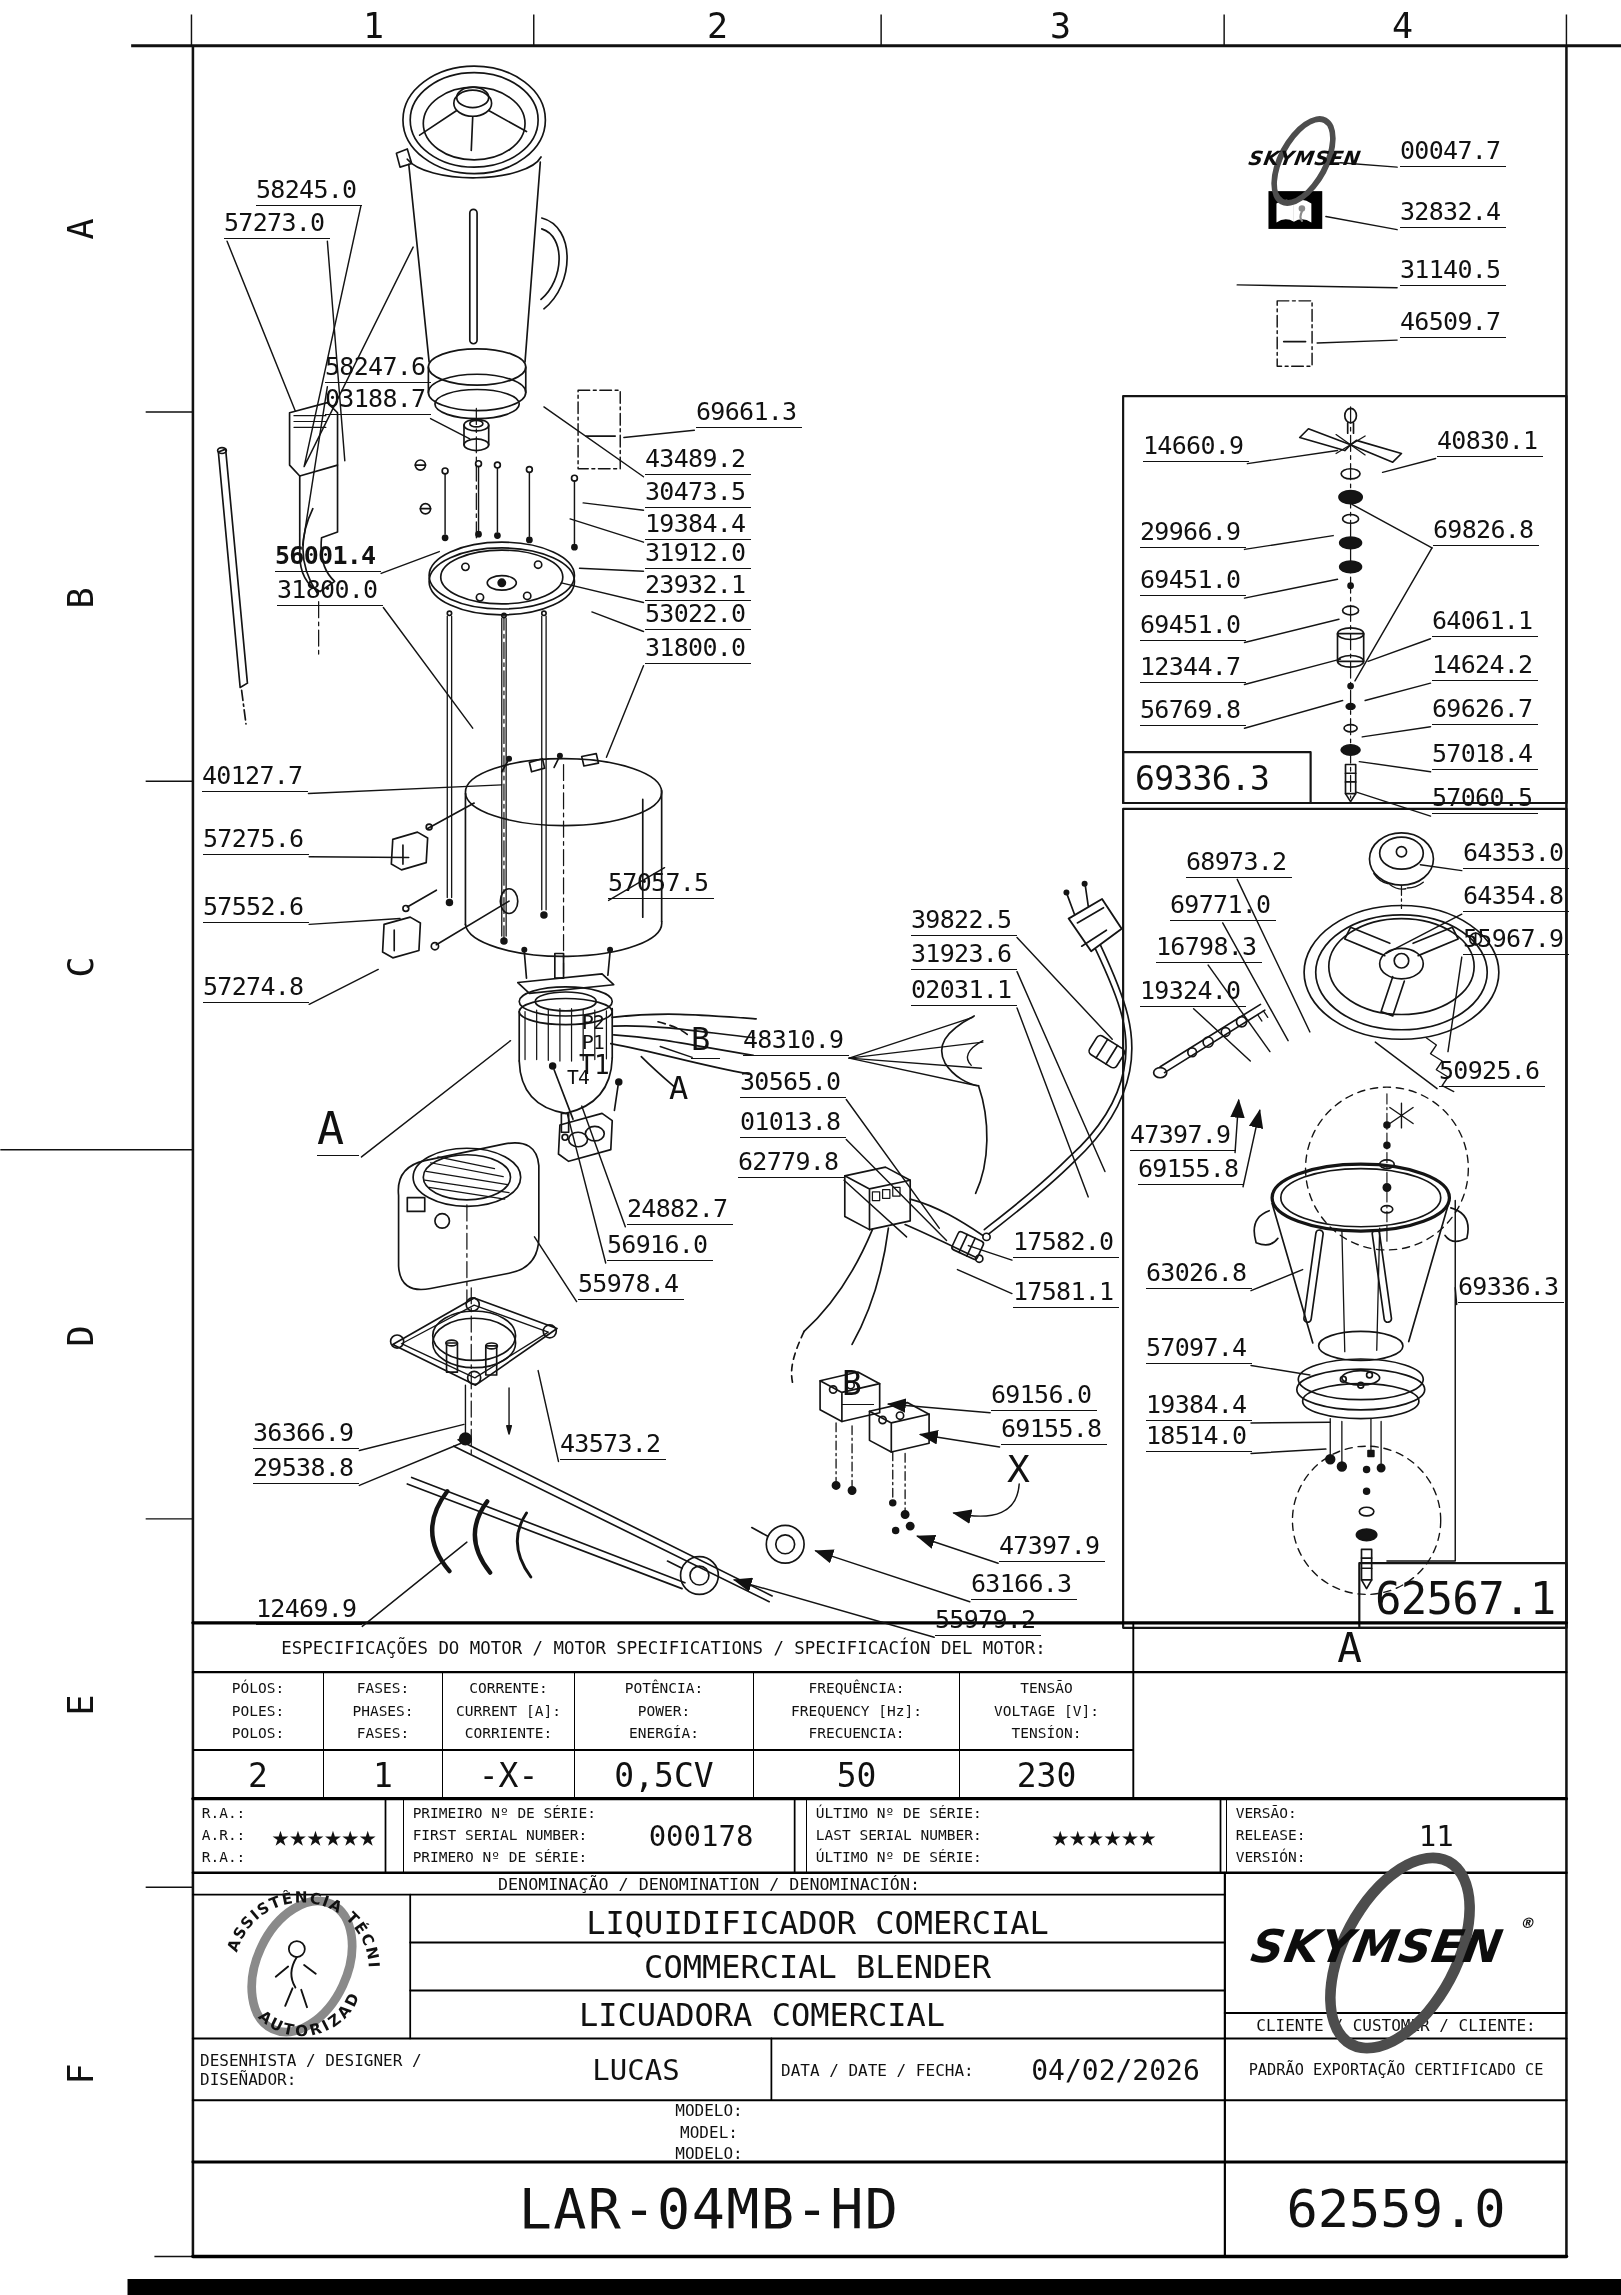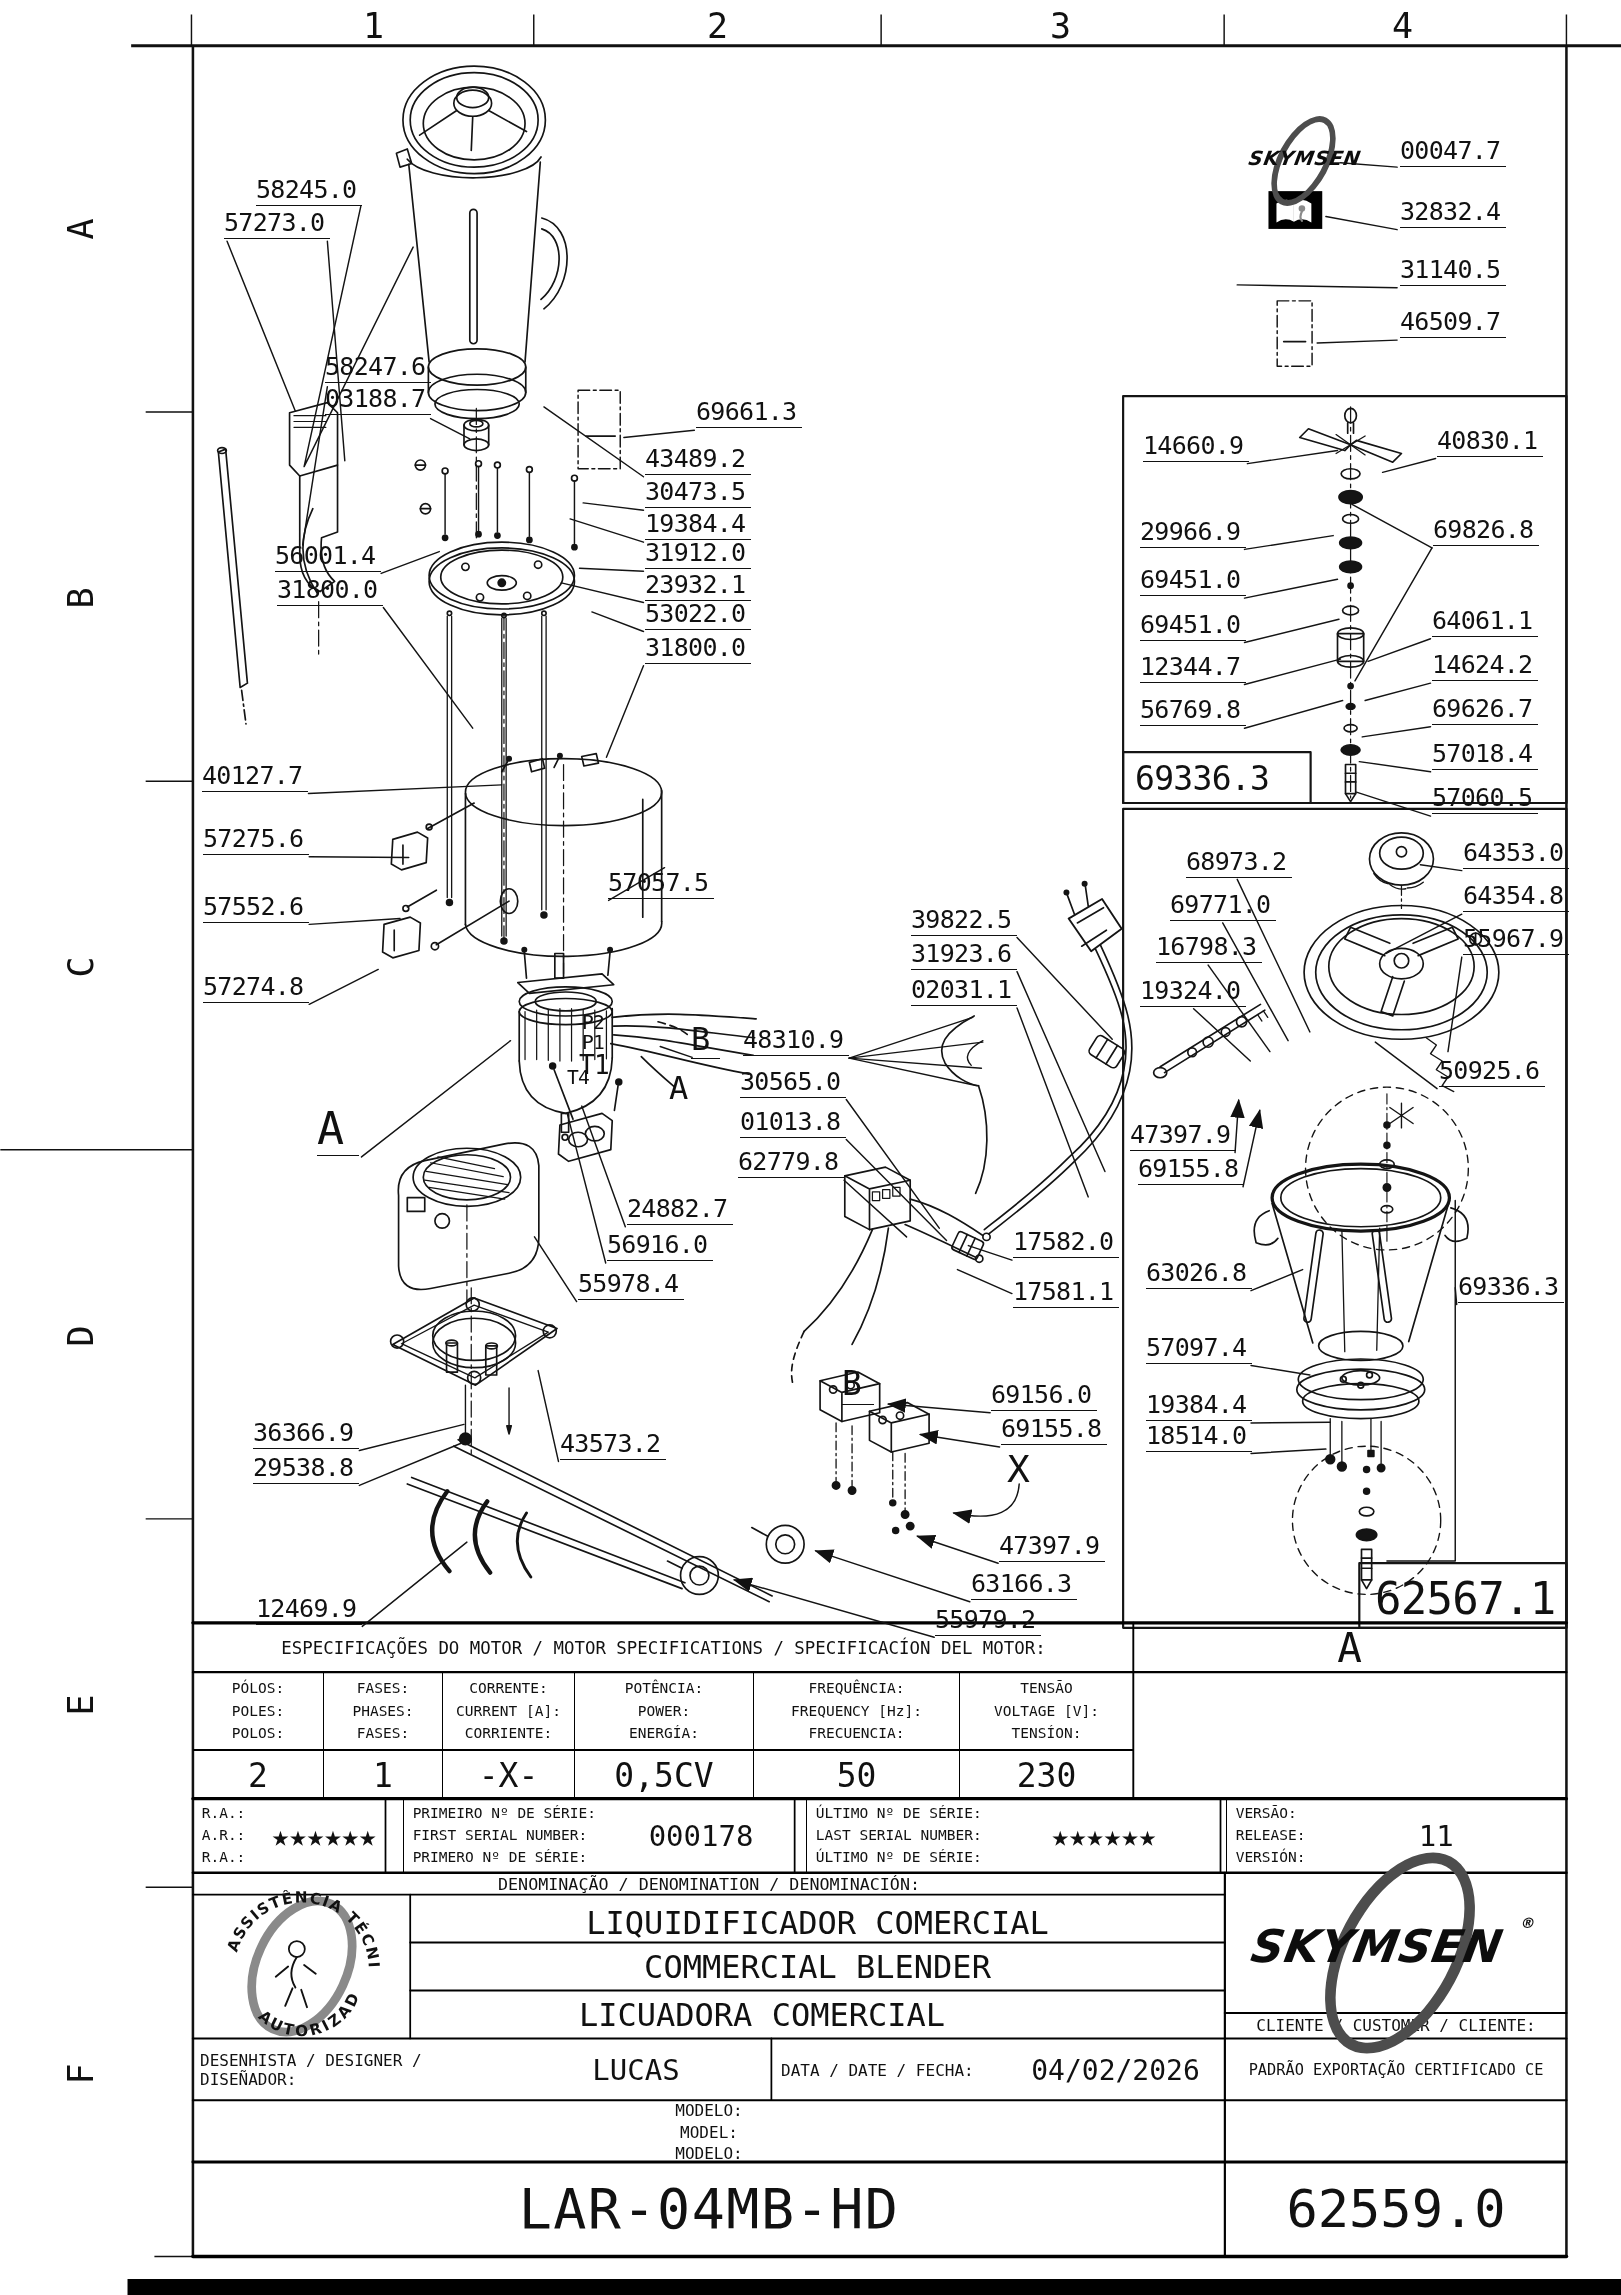--- a/index.html
+++ b/index.html
@@ -523,21 +523,21 @@
       <div class="lbl ul" style="left: 1400px; top: 198px; font-size: 25px; min-width: 106px;">32832.4</div>
       <div class="lbl ul" style="left: 1400px; top: 256px; font-size: 25px; min-width: 106px;">31140.5</div>
       <div class="lbl ul" style="left: 1400px; top: 308px; font-size: 25px; min-width: 106px;">46509.7</div>
       <div class="lbl ul" style="left: 645px; top: 445px; font-size: 25px; min-width: 106px;">43489.2</div>
       <div class="lbl ul" style="left: 645px; top: 478px; font-size: 25px; min-width: 106px;">30473.5</div>
       <div class="lbl ul" style="left: 645px; top: 510px; font-size: 25px; min-width: 106px;">19384.4</div>
       <div class="lbl ul" style="left: 645px; top: 539px; font-size: 25px; min-width: 106px;">31912.0</div>
       <div class="lbl ul" style="left: 645px; top: 571px; font-size: 25px; min-width: 106px;">23932.1</div>
       <div class="lbl ul" style="left: 645px; top: 600px; font-size: 25px; min-width: 106px;">53022.0</div>
       <div class="lbl ul" style="left: 645px; top: 634px; font-size: 25px; min-width: 106px;">31800.0</div>
-      <div class="lbl ul" style="left: 275px; top: 542px; font-size: 25px; min-width: 106px;">56001.4</div>
+      <div class="lbl ul" style="left: 275px; top: 542px; font-size: 25px; min-width: 106px; font-weight: bold;">56001.4</div>
       <div class="lbl ul" style="left: 277px; top: 576px; font-size: 25px; min-width: 106px;">31800.0</div>
       <div class="lbl ul" style="left: 202px; top: 762px; font-size: 25px; min-width: 106px;">40127.7</div>
       <div class="lbl ul" style="left: 203px; top: 825px; font-size: 25px; min-width: 106px;">57275.6</div>
       <div class="lbl ul" style="left: 203px; top: 893px; font-size: 25px; min-width: 106px;">57552.6</div>
       <div class="lbl ul" style="left: 203px; top: 973px; font-size: 25px; min-width: 106px;">57274.8</div>
       <div class="lbl ul" style="left: 608px; top: 869px; font-size: 25px; min-width: 106px;">57057.5</div>
       <div class="lbl" style="left: 582px; top: 1012px; font-size: 19.6px;">P2</div>
       <div class="lbl" style="left: 582px; top: 1032px; font-size: 19.6px;">P1</div>
       <div class="lbl" style="left: 579px; top: 1051px; font-size: 26px;">T1</div>
       <div class="lbl" style="left: 567px; top: 1067px; font-size: 19.6px;">T4</div>

